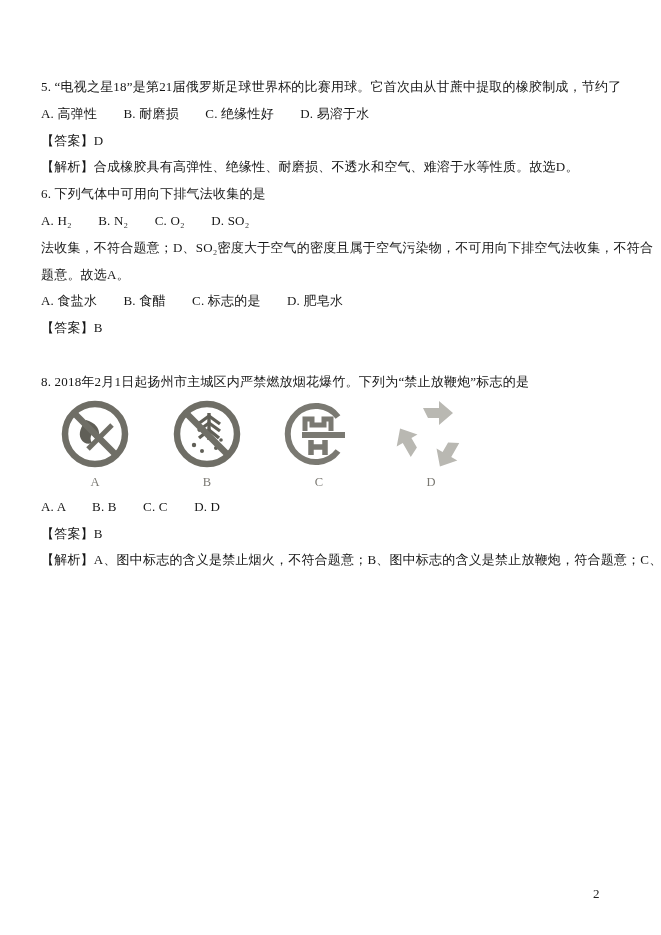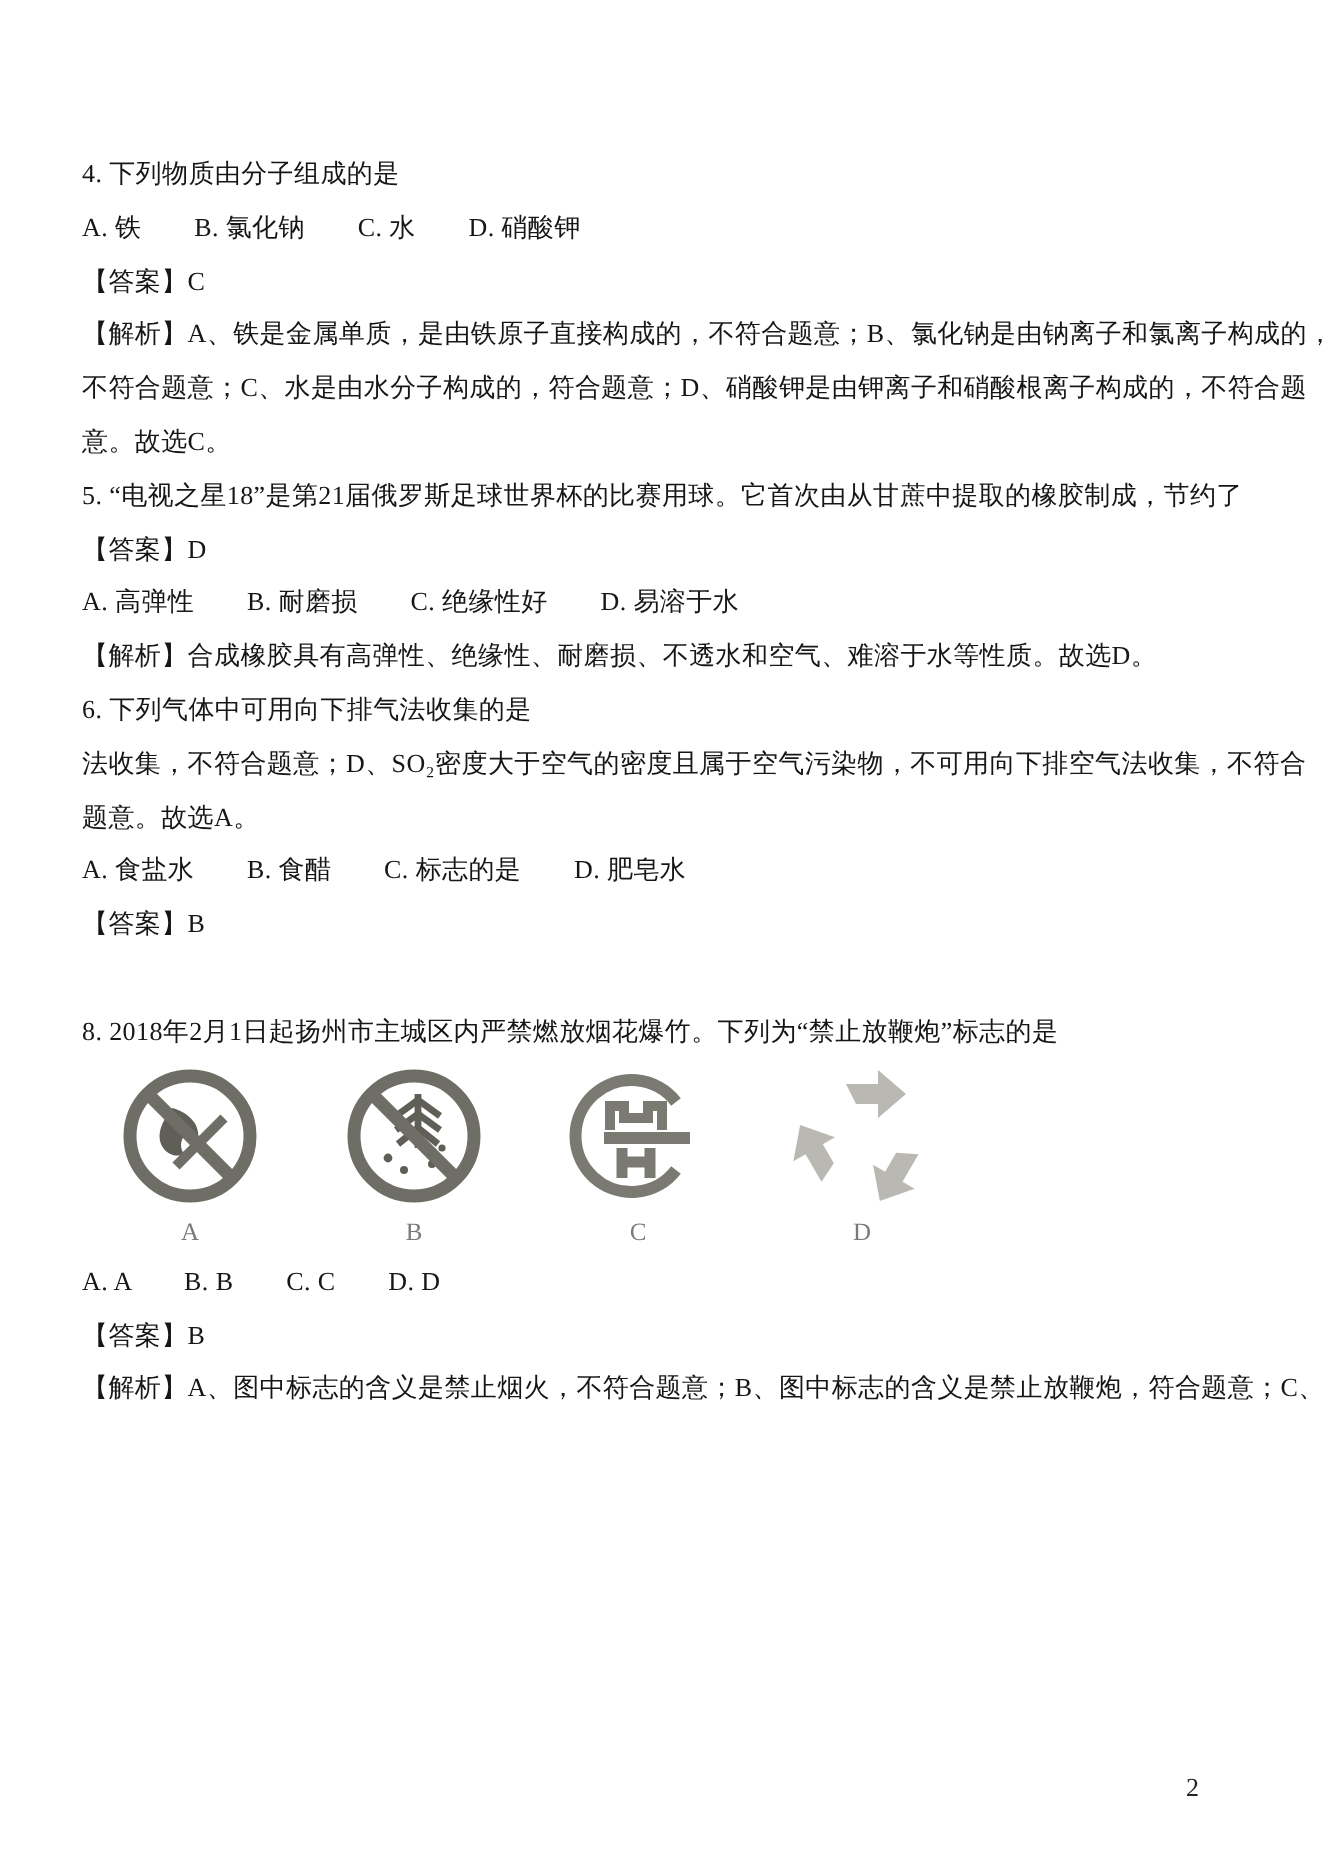--- a/index.html
+++ b/index.html
@@ -49,38 +49,31 @@
     font-size: 13px;
     color: #222;
   }
 </style>
 </head>
 <body>
 
 <div class="page">
   <main class="content">
 
-    <section>
-      <div class="line">4. 下列物质由分子组成的是</div>
-      <div class="line">A. 铁　　B. 氯化钠　　C. 水　　D. 硝酸钾</div>
-      <div class="line">【答案】C</div>
-      <div class="line">【解析】A、铁是金属单质，是由铁原子直接构成的，不符合题意；B、氯化钠是由钠离子和氯离子构成的，</div>
-      <div class="line">不符合题意；C、水是由水分子构成的，符合题意；D、硝酸钾是由钾离子和硝酸根离子构成的，不符合题</div>
-      <div class="line">意。故选C。</div>
-    </section>
 
     <section>
       <div class="line">5. “电视之星18”是第21届俄罗斯足球世界杯的比赛用球。它首次由从甘蔗中提取的橡胶制成，节约了</div>
+      <div class="line">A. 高弹性　　B. 耐磨损　　C. 绝缘性好　　D. 易溶于水</div>
       <div class="line">【答案】D</div>
-      <div class="line">A. 高弹性　　B. 耐磨损　　C. 绝缘性好　　D. 易溶于水</div>
       <div class="line">【解析】合成橡胶具有高弹性、绝缘性、耐磨损、不透水和空气、难溶于水等性质。故选D。</div>
     </section>
 
     <section>
       <div class="line">6. 下列气体中可用向下排气法收集的是</div>
+      <div class="line">A. H₂　　B. N₂　　C. O₂　　D. SO₂</div>
       <div class="line">法收集，不符合题意；D、SO₂密度大于空气的密度且属于空气污染物，不可用向下排空气法收集，不符合</div>
       <div class="line">题意。故选A。</div>
     </section>
 
     <section>
       <div class="line">A. 食盐水　　B. 食醋　　C. 标志的是　　D. 肥皂水</div>
       <div class="line">【答案】B</div>
     </section>
 
     <div class="spacer"></div>

